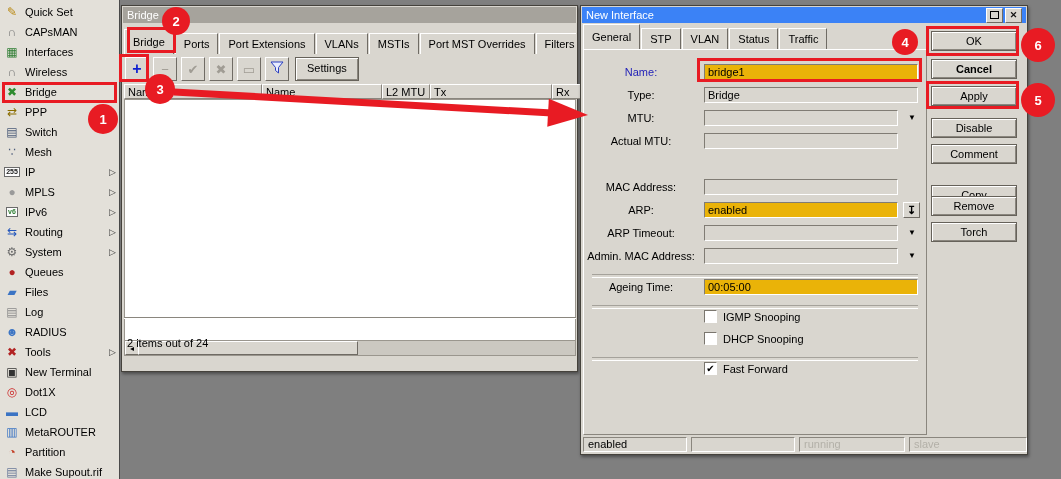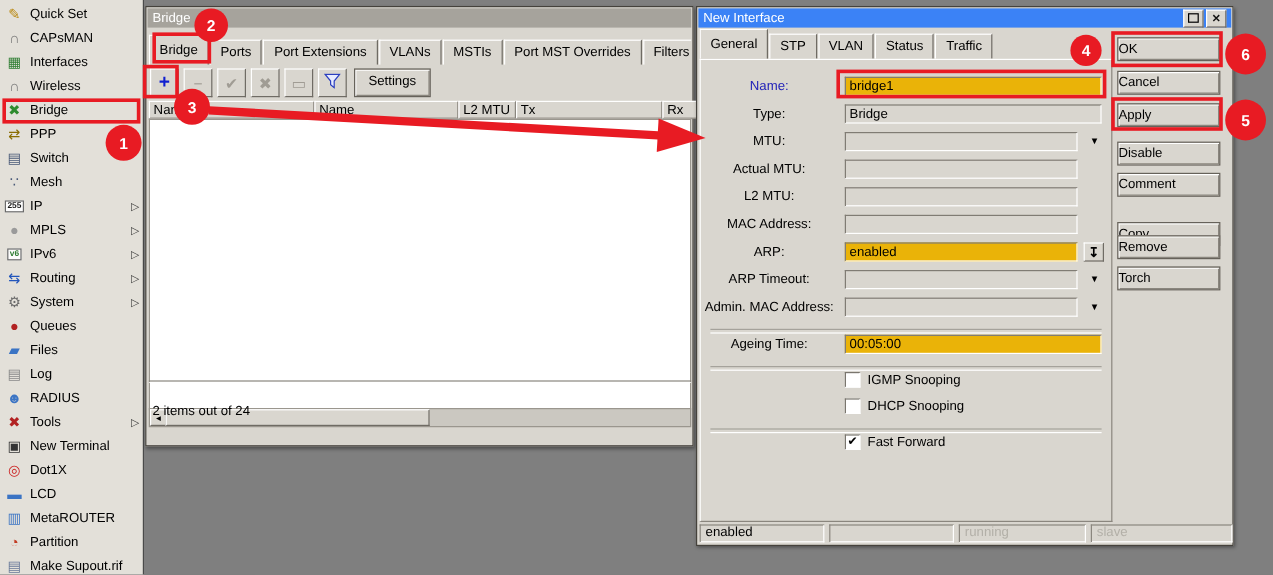--- a/index.html
+++ b/index.html
@@ -41,21 +41,21 @@
        background:#eab308;border:1px solid;border-color:#807c74 #ffffff #ffffff #807c74;overflow:hidden;white-space:nowrap;}
   .inp.flat{background:#d9d6cf;}
   .arrow-plain{position:absolute;left:320px;width:16px;text-align:center;font-size:8px;line-height:16px;color:#000;}
   .combo-btn{position:absolute;left:319px;width:17px;height:16px;box-sizing:border-box;display:flex;align-items:center;
              justify-content:center;font-size:11px;font-weight:bold;}
   .chk{position:absolute;left:120px;width:13px;height:13px;box-sizing:border-box;background:#fff;border:1px solid;
        border-color:#7a766e #ffffff #ffffff #7a766e;display:flex;align-items:center;justify-content:center;
        font-size:10px;line-height:10px;}
   .chk-label{position:absolute;left:139px;line-height:14px;white-space:nowrap;}
   .hsep{position:absolute;left:8px;right:8px;height:2px;border-top:1px solid #a5a29b;border-bottom:1px solid #ffffff;}
-  .btn{position:absolute;box-sizing:border-box;text-align:left;}
+  .btn{position:absolute;box-sizing:border-box;text-align:center;}
   .dseg{position:absolute;height:15px;box-sizing:border-box;background:#d9d6cf;border:1px solid;
         border-color:#8a867e #ffffff #ffffff #8a867e;padding:0 4px;line-height:13px;overflow:hidden;}
   .dseg.muted{color:#b3b0a8;}
   
   .acircle{position:absolute;border-radius:50%;color:#fff;display:flex;align-items:center;justify-content:center;
            font-weight:bold;font-size:13px;z-index:60;}
   .abox{position:absolute;border:3px solid red;z-index:55;pointer-events:none;box-sizing:border-box;}
   #annot-svg{position:absolute;left:0;top:0;z-index:58;pointer-events:none;}
 </style>
 </head>
@@ -255,24 +255,20 @@
         </div>
         <div style="position: absolute; left: 0px; right: 0px; top: 60px; height: 16px;">
           <span class="f-label">MTU:</span>
           <div class="inp flat" style="width: 194px;"></div>
           <span class="arrow-plain">▼</span>
         </div>
         <div style="position: absolute; left: 0px; right: 0px; top: 83px; height: 16px;">
           <span class="f-label">Actual MTU:</span>
           <div class="inp flat" style="width: 194px;"></div>
         </div>
-        <div style="position: absolute; left: 0px; right: 0px; top: 106px; height: 16px;">
-          <span class="f-label">L2 MTU:</span>
-          <div class="inp flat" style="width: 194px;"></div>
-        </div>
         <div style="position: absolute; left: 0px; right: 0px; top: 129px; height: 16px;">
           <span class="f-label">MAC Address:</span>
           <div class="inp flat" style="width: 194px;"></div>
         </div>
         <div style="position: absolute; left: 0px; right: 0px; top: 152px; height: 16px;">
           <span class="f-label">ARP:</span>
           <div class="inp" style="width: 194px;">enabled</div>
           <span class="combo-btn raised">↧</span>
         </div>
         <div style="position: absolute; left: 0px; right: 0px; top: 175px; height: 16px;">
@@ -300,21 +296,21 @@
           <span class="chk-label">DHCP Snooping</span>
         </div>
         <div class="hsep" style="top: 307px;"></div>
         <div style="position: absolute; left: 0px; right: 0px; top: 312px; height: 16px;">
           <span class="chk">✔</span>
           <span class="chk-label">Fast Forward</span>
         </div>
       </div>
     <div id="dialog-buttons">
         <div class="btn raised-dark" style="left: 350px; width: 86px; height: 20px; line-height: 18px; top: 25px;">OK</div>
-        <div class="btn raised-dark" style="left: 350px; width: 86px; height: 20px; line-height: 18px; top: 53px;">Cancel</div>
+        <div class="btn raised-dark" style="left: 350px; width: 86px; height: 20px; line-height: 18px; top: 53px; font-weight: bold;">Cancel</div>
         <div class="btn raised-dark" style="left: 350px; width: 86px; height: 20px; line-height: 18px; top: 80px;">Apply</div>
         <div class="btn raised-dark" style="left: 350px; width: 86px; height: 20px; line-height: 18px; top: 112px;">Disable</div>
         <div class="btn raised-dark" style="left: 350px; width: 86px; height: 20px; line-height: 18px; top: 138px;">Comment</div>
         <div class="btn raised-dark" style="left: 350px; width: 86px; height: 20px; line-height: 18px; top: 148px; margin-top: 31px;">Copy</div>
         <div class="btn raised-dark" style="left: 350px; width: 86px; height: 20px; line-height: 18px; top: 190px;">Remove</div>
         <div class="btn raised-dark" style="left: 350px; width: 86px; height: 20px; line-height: 18px; top: 216px;">Torch</div>
       </div>
     <div id="dialog-status">
         <div class="dseg" style="left: 2px; width: 104px; top: 431px;">enabled</div>
         <div class="dseg" style="left: 110px; width: 104px; top: 431px;"></div>

